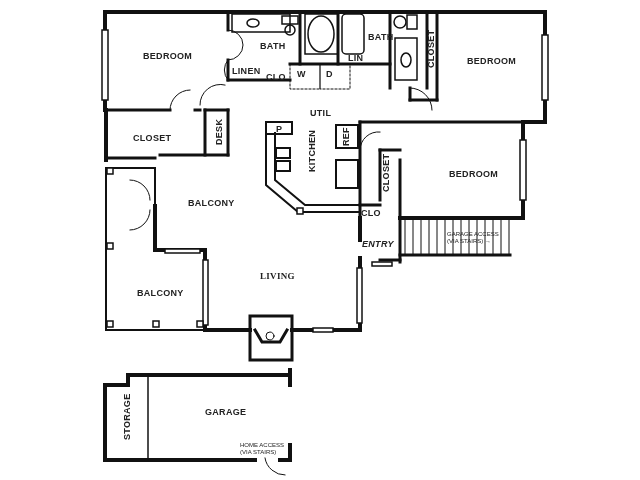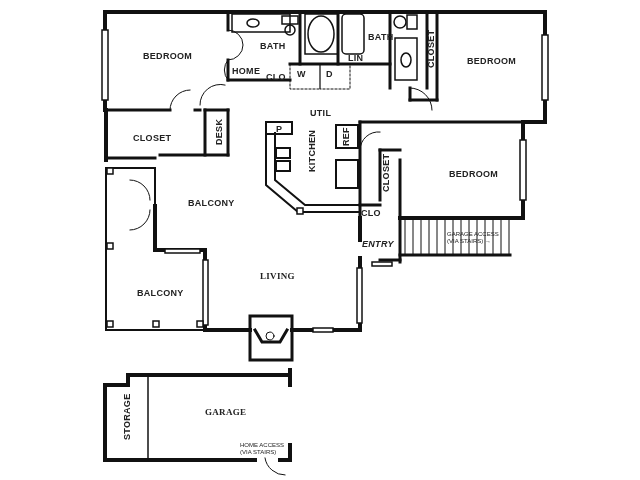--- a/index.html
+++ b/index.html
@@ -154,40 +154,40 @@
       <rect x="297" y="208" width="6" height="6"></rect>
     </g>
   </g>
 </svg>
 
 <div class="lbl" style="left:143px;top:52px;">BEDROOM</div>
 <div class="lbl" style="left:260px;top:42px;">BATH</div>
 <div class="lbl" style="left:368px;top:33px;">BATH</div>
 <div class="lbl" style="left:467px;top:57px;">BEDROOM</div>
 <div class="lbl vert" style="left:427px;top:68px;">CLOSET</div>
-<div class="lbl" style="left:232px;top:67px;">HOME</div>
+<div class="lbl" style="left:232px;top:67px;">LINEN</div>
 <div class="lbl" style="left:266px;top:73px;">CLO</div>
 <div class="lbl" style="left:297px;top:70px;">W</div>
 <div class="lbl" style="left:326px;top:70px;">D</div>
 <div class="lbl" style="left:348px;top:54px;text-align:center;">LIN</div>
 <div class="lbl" style="left:310px;top:109px;">UTIL</div>
 <div class="lbl" style="left:133px;top:134px;">CLOSET</div>
 <div class="lbl vert" style="left:215px;top:145px;">DESK</div>
 <div class="lbl" style="left:276px;top:125px;">P</div>
 <div class="lbl vert" style="left:308px;top:172px;">KITCHEN</div>
 <div class="lbl vert" style="left:342px;top:146px;">REF</div>
 <div class="lbl vert" style="left:382px;top:192px;">CLOSET</div>
 <div class="lbl" style="left:449px;top:170px;">BEDROOM</div>
 <div class="lbl" style="left:188px;top:199px;">BALCONY</div>
 <div class="lbl" style="left:361px;top:209px;">CLO</div>
 <div class="lbl" style="left:362px;top:240px;font-style:italic;">ENTRY</div>
 <div class="lbl" style="left:260px;top:272px;font-family:Liberation Serif, serif;">LIVING</div>
 <div class="lbl" style="left:137px;top:289px;">BALCONY</div>
 <div class="lbl vert" style="left:123px;top:440px;">STORAGE</div>
-<div class="lbl" style="left:205px;top:408px;font-family:Liberation Serif, serif;">GARAGE</div>
+<div class="lbl" style="left:205px;top:408px;">GARAGE</div>
 
 <div class="lbl small" style="left:447px;top:231px;">
   <div>GARAGE ACCESS</div>
   <div><span>(VIA STAIRS)</span> <span>→</span></div>
 </div>
 <div class="lbl small" style="left:240px;top:442px;">
   <div>HOME ACCESS</div>
   <div>(VIA STAIRS)</div>
 </div>
 

